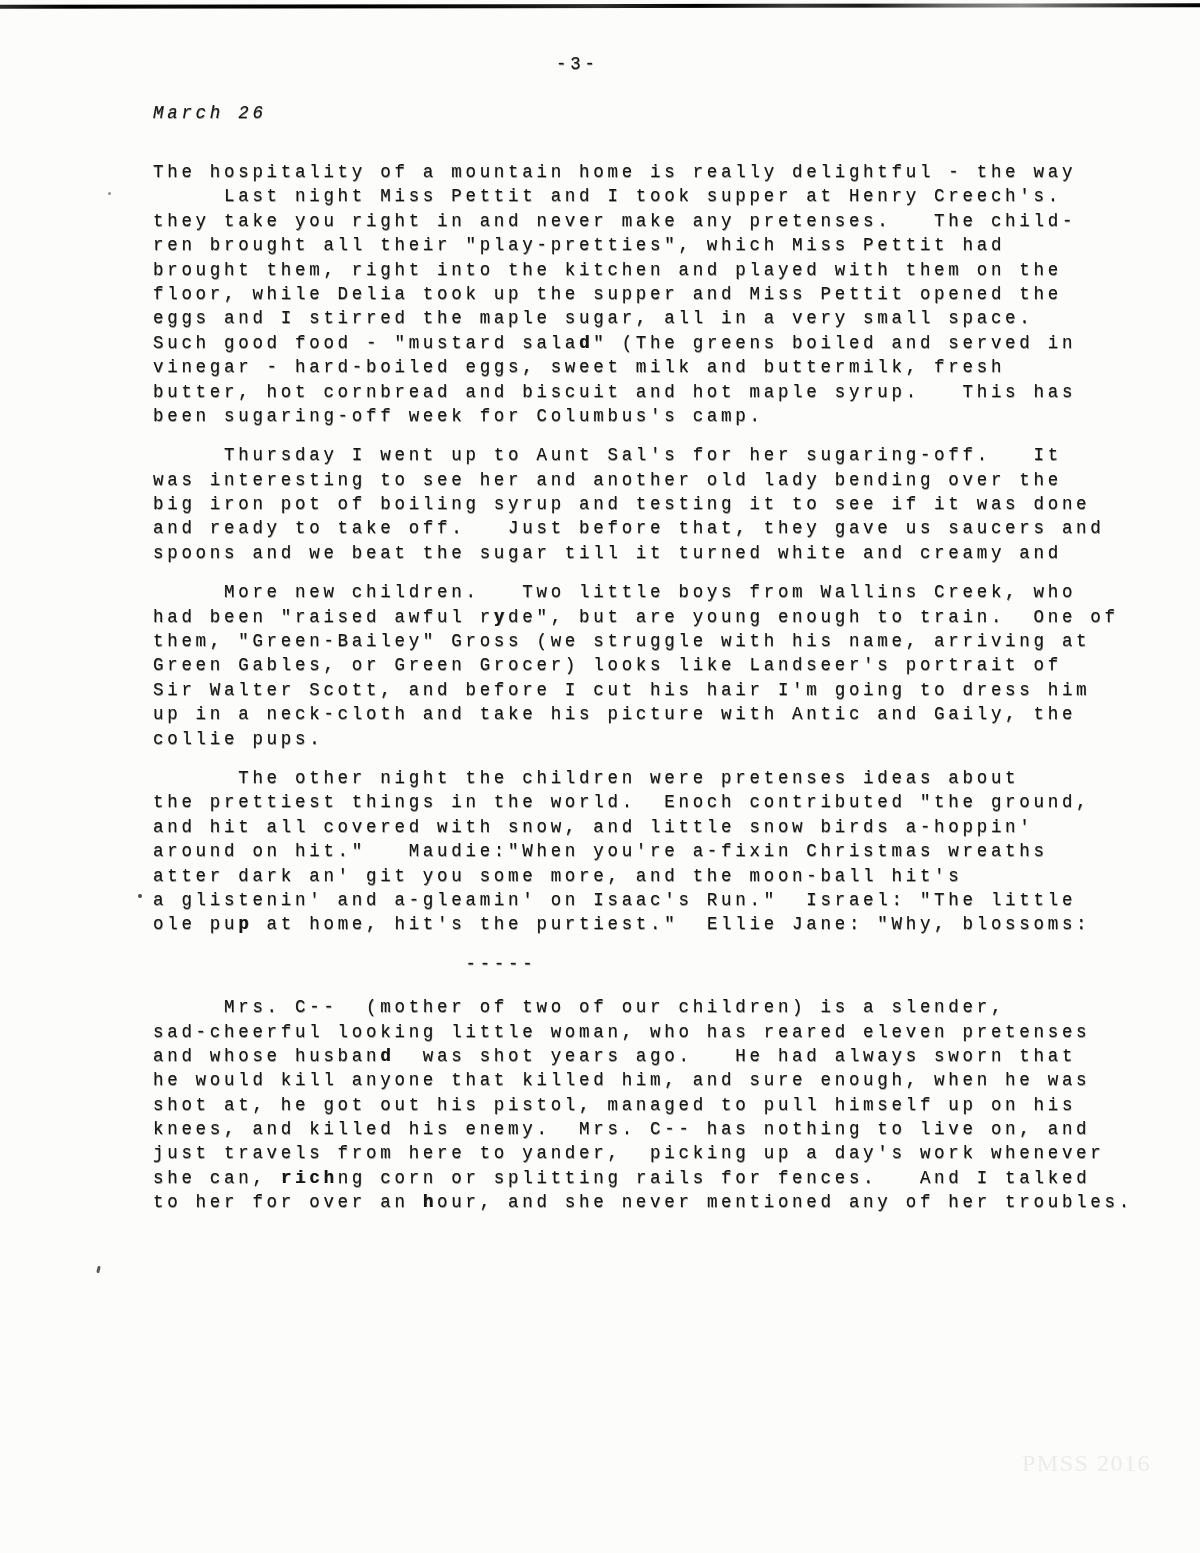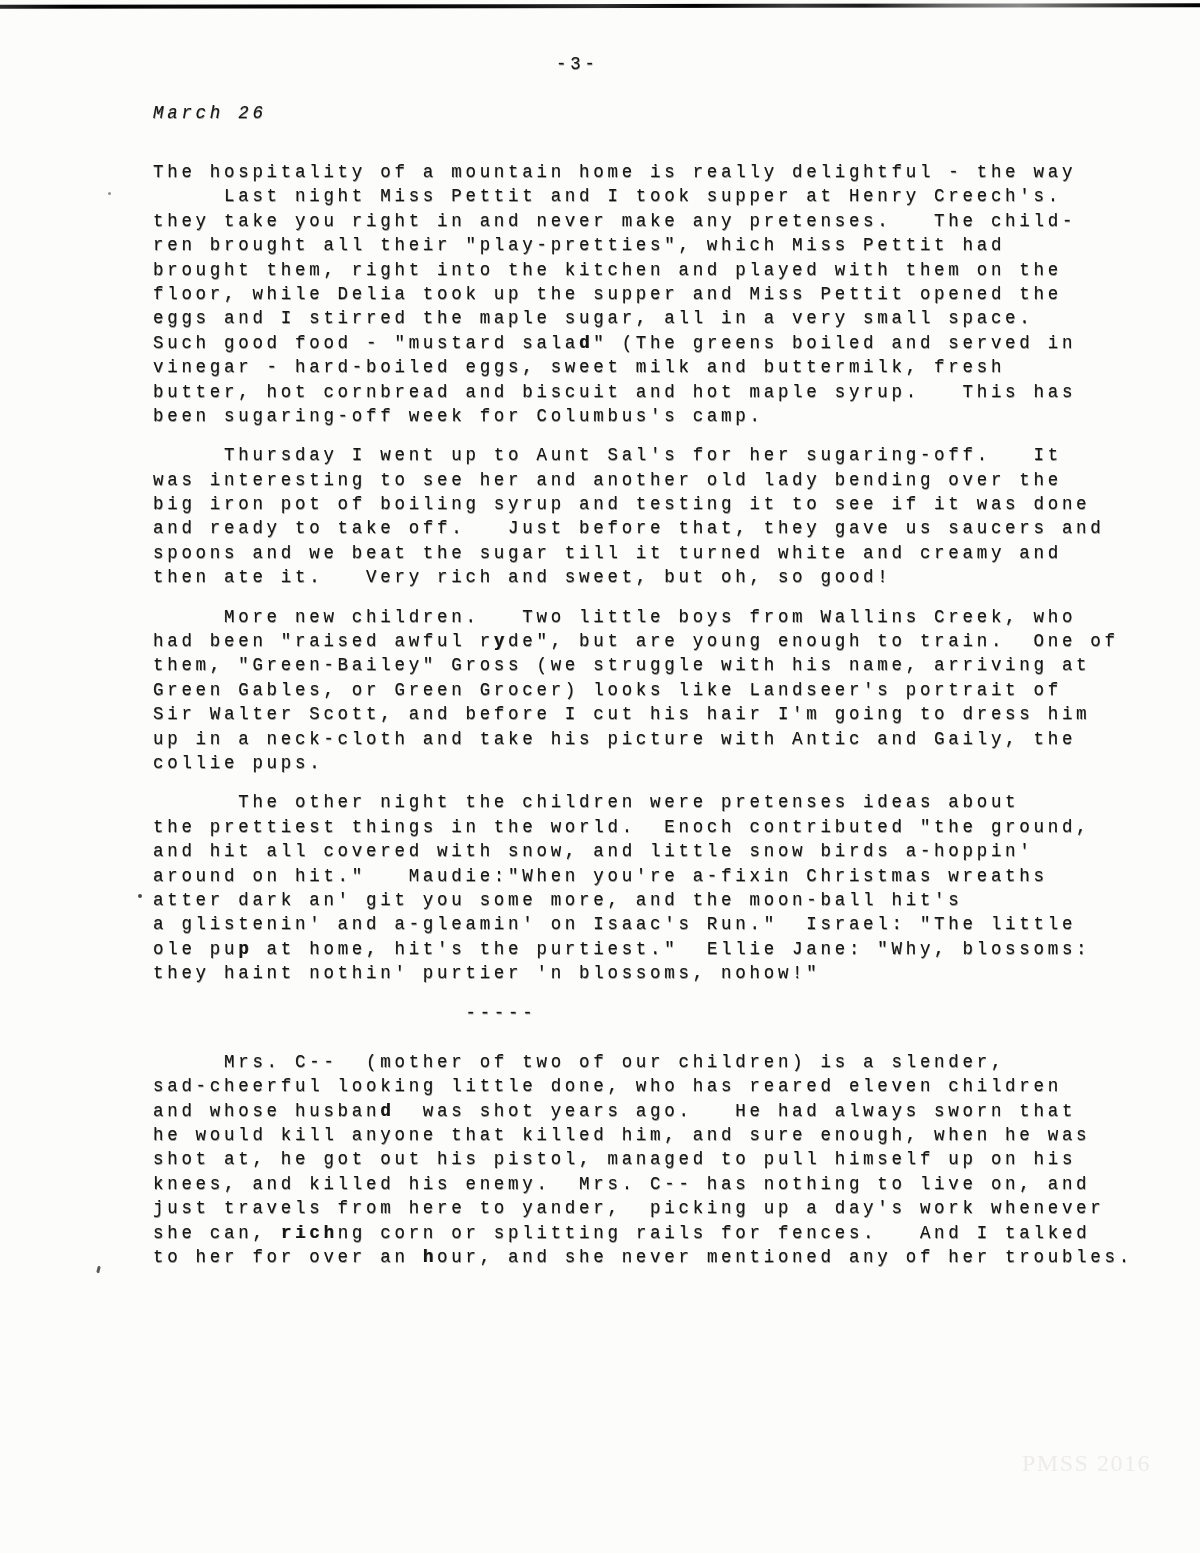--- a/index.html
+++ b/index.html
@@ -48,21 +48,21 @@
     font-style: italic;
   }
   .letter-body {
     position: absolute;
     top: 160px;
     left: 153px;
     width: 1010px;
   }
   .para { margin: 0; }
   .para + .para { margin-top: 15px; }
-  .para.divider + .para { margin-top: 25px; }
+  .para.divider + .para { margin-top: 19px; }
   .line {
     white-space: pre;
     height: 24.4px;
   }
   .line b { font-weight: 700; text-shadow: 0.6px 0.4px 0.5px rgba(10,10,10,0.6); }
   .watermark {
     position: absolute;
     top: 1450px;
     left: 1022px;
     font-family: "Liberation Serif", serif;
@@ -107,47 +107,45 @@
         <div class="line"><span>vinegar - hard-boiled eggs, sweet milk and buttermilk, fresh</span></div>
         <div class="line"><span>butter, hot cornbread and biscuit and hot maple syrup.   This has</span></div>
         <div class="line"><span>been sugaring-off week for Columbus's camp.</span></div>
       </div>
       <div class="para">
         <div class="line"><span>     Thursday I went up to Aunt Sal's for her sugaring-off.   It</span></div>
         <div class="line"><span>was interesting to see her and another old lady bending over the</span></div>
         <div class="line"><span>big iron pot of boiling syrup and testing it to see if it was done</span></div>
         <div class="line"><span>and ready to take off.   Just before that, they gave us saucers and</span></div>
         <div class="line"><span>spoons and we beat the sugar till it turned white and creamy and</span></div>
-        <div class="line"><span>then ate it.   Very rich and sweet, but oh, so good!</span></div>
       </div>
       <div class="para">
         <div class="line"><span>     More new children.   Two little boys from Wallins Creek, who</span></div>
         <div class="line"><span>had been "raised awful r</span><b>y</b><span>de", but are young enough to train.  One of</span></div>
         <div class="line"><span>them, "Green-Bailey" Gross (we struggle with his name, arriving at</span></div>
         <div class="line"><span>Green Gables, or Green Grocer) looks like Landseer's portrait of</span></div>
         <div class="line"><span>Sir Walter Scott, and before I cut his hair I'm going to dress him</span></div>
         <div class="line"><span>up in a neck-cloth and take his picture with Antic and Gaily, the</span></div>
         <div class="line"><span>collie pups.</span></div>
       </div>
       <div class="para">
         <div class="line"><span>      The other night the children were pretenses ideas about</span></div>
         <div class="line"><span>the prettiest things in the world.  Enoch contributed "the ground,</span></div>
         <div class="line"><span>and hit all covered with snow, and little snow birds a-hoppin'</span></div>
         <div class="line"><span>around on hit."   Maudie:"When you're a-fixin Christmas wreaths</span></div>
         <div class="line"><span>atter dark an' git you some more, and the moon-ball hit's</span></div>
         <div class="line"><span>a glistenin' and a-gleamin' on Isaac's Run."  Israel: "The little</span></div>
         <div class="line"><span>ole pu</span><b>p</b><span> at home, hit's the purtiest."  Ellie Jane: "Why, blossoms:</span></div>
-        <div class="line"><span>they haint nothin' purtier 'n blossoms, nohow!"</span></div>
       </div>
       <div class="para divider">
         <div class="line"><span>                      -----</span></div>
       </div>
       <div class="para">
         <div class="line"><span>     Mrs. C--  (mother of two of our children) is a slender,</span></div>
-        <div class="line"><span>sad-cheerful looking little done, who has reared eleven children</span></div>
+        <div class="line"><span>sad-cheerful looking little woman, who has reared eleven pretenses</span></div>
         <div class="line"><span>and whose husban</span><b>d</b><span>  was shot years ago.   He had always sworn that</span></div>
         <div class="line"><span>he would kill anyone that killed him, and sure enough, when he was</span></div>
         <div class="line"><span>shot at, he got out his pistol, managed to pull himself up on his</span></div>
         <div class="line"><span>knees, and killed his enemy.  Mrs. C-- has nothing to live on, and</span></div>
         <div class="line"><span>just travels from here to yander,  picking up a day's work whenever</span></div>
         <div class="line"><span>she can, </span><b>rich</b><span>ng corn or splitting rails for fences.   And I talked</span></div>
         <div class="line"><span>to her for over an </span><b>h</b><span>our, and she never mentioned any of her troubles.</span></div>
       </div>
     </div>
 

